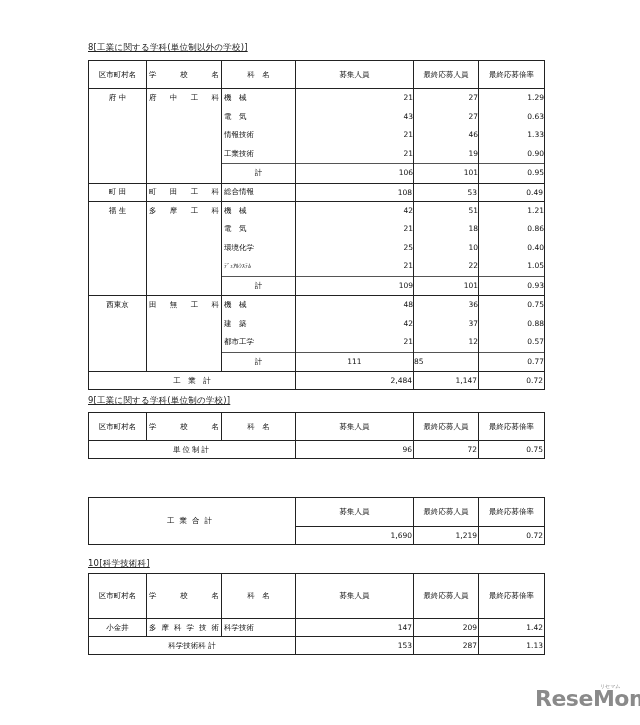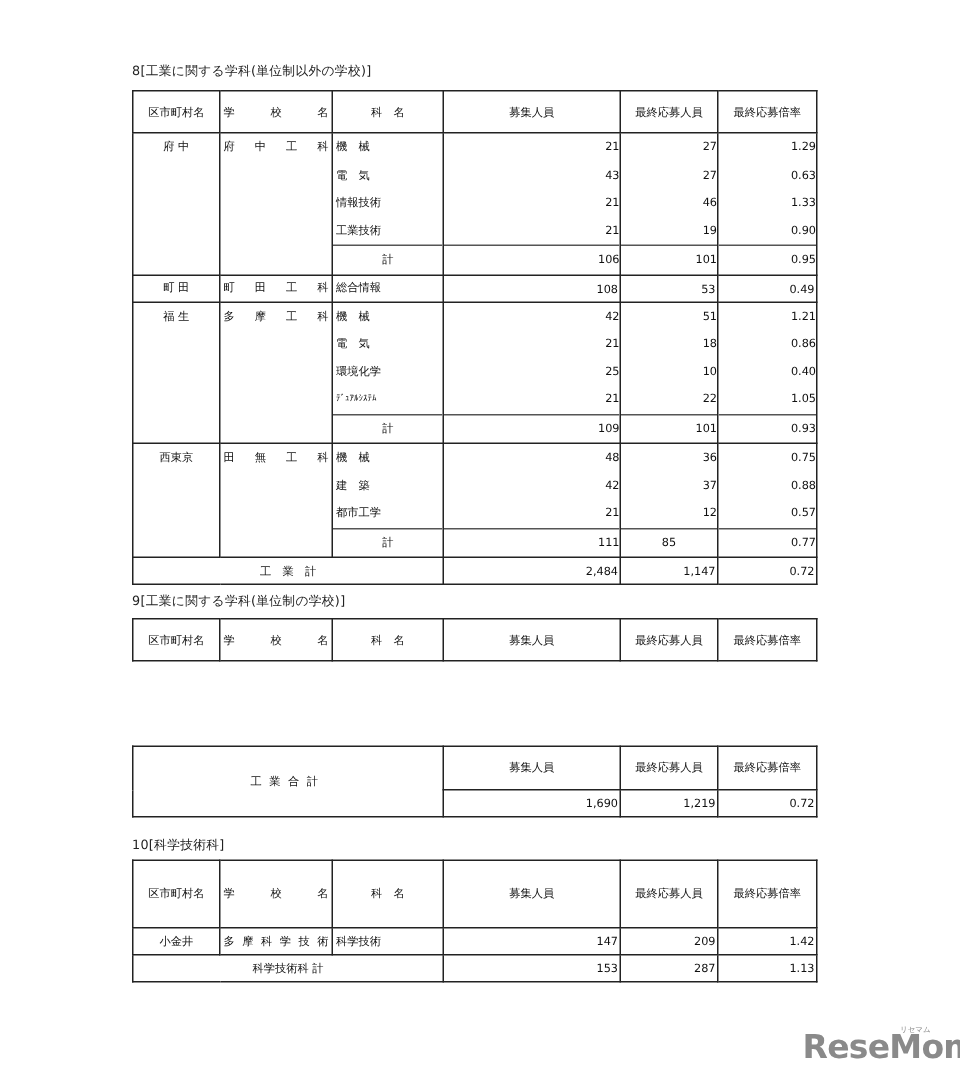--- a/index.html
+++ b/index.html
@@ -1,18 +1,18 @@
 <!DOCTYPE html>
 <html><head>
 <meta charset="utf-8">
 <style>
   html, body { margin:0; padding:0; background:#ffffff; }
   body { width:640px; height:725px; position:relative; overflow:hidden;
          font-family:"DejaVu Sans", sans-serif; color:#111; }
-  .heading { position:absolute; left:88px; font-size:8.5px; letter-spacing:0.2px; color:#222; }
+  .heading { position:absolute; left:88px; font-size:8.5px; letter-spacing:0.2px; color:#222;text-decoration:underline; }
   table { position:absolute; left:88px; border-collapse:collapse; table-layout:fixed; width:456px; font-size:7.5px; }
   td { border:1.3px solid #222; padding:0 2px; height:17px; overflow:hidden; white-space:nowrap; vertical-align:middle; }
   td.num { text-align:right; padding-right:1px; }
   td.c { text-align:center; }
   td.top { vertical-align:top; padding-top:4px; }
   td.hdr { height:27px; text-align:center; }
   .stack div { height:18.5px; line-height:18.5px; }
   .stack div.sub { border-top:1.3px solid #555; text-align:center; }
   .stack.num div { text-align:right; }
   .school { display:flex; justify-content:space-between; padding-right:0; }
@@ -177,29 +177,29 @@
       <div style="padding-left:2px">建　築</div>
       <div style="padding-left:2px">都市工学</div>
       <div class="sub">計</div>
           </div>
         </td>
     <td style="padding:0">
           <div class="stack num">
       <div>48</div>
             <div>42</div>
             <div>21</div>
-      <div class="sub" style="text-align:right">111</div>
+      <div class="sub" style="text-align:center">111</div>
           </div>
         </td>
     <td style="padding:0">
           <div class="stack num">
       <div>36</div>
             <div>37</div>
             <div>12</div>
-      <div class="sub" style="text-align:center">85</div>
+      <div class="sub" style="text-align:left">85</div>
           </div>
         </td>
     <td style="padding:0">
           <div class="stack num">
       <div>0.75</div>
             <div>0.88</div>
             <div>0.57</div>
       <div class="sub" style="text-align:right">0.77</div>
           </div>
         </td>
@@ -231,20 +231,26 @@
             <span>学</span>
             <span>校</span>
             <span>名</span>
           </div>
         </td>
     <td class="hdr">科　名</td>
     <td class="hdr">募集人員</td>
     <td class="hdr">最終応募人員</td>
     <td class="hdr">最終応募倍率</td>
   </tr>
+  <tr>
+    <td colspan="3" class="c" style="letter-spacing:2px">単位制計</td>
+    <td class="num">96</td>
+    <td class="num">72</td>
+    <td class="num">0.75</td>
+  </tr>
 </tbody>
   </table>
 
 <table style="top:497px;">
   <colgroup>
       <col style="width:207px">
       <col style="width:118px">
       <col style="width:65px">
       <col style="width:66px">
     </colgroup>

